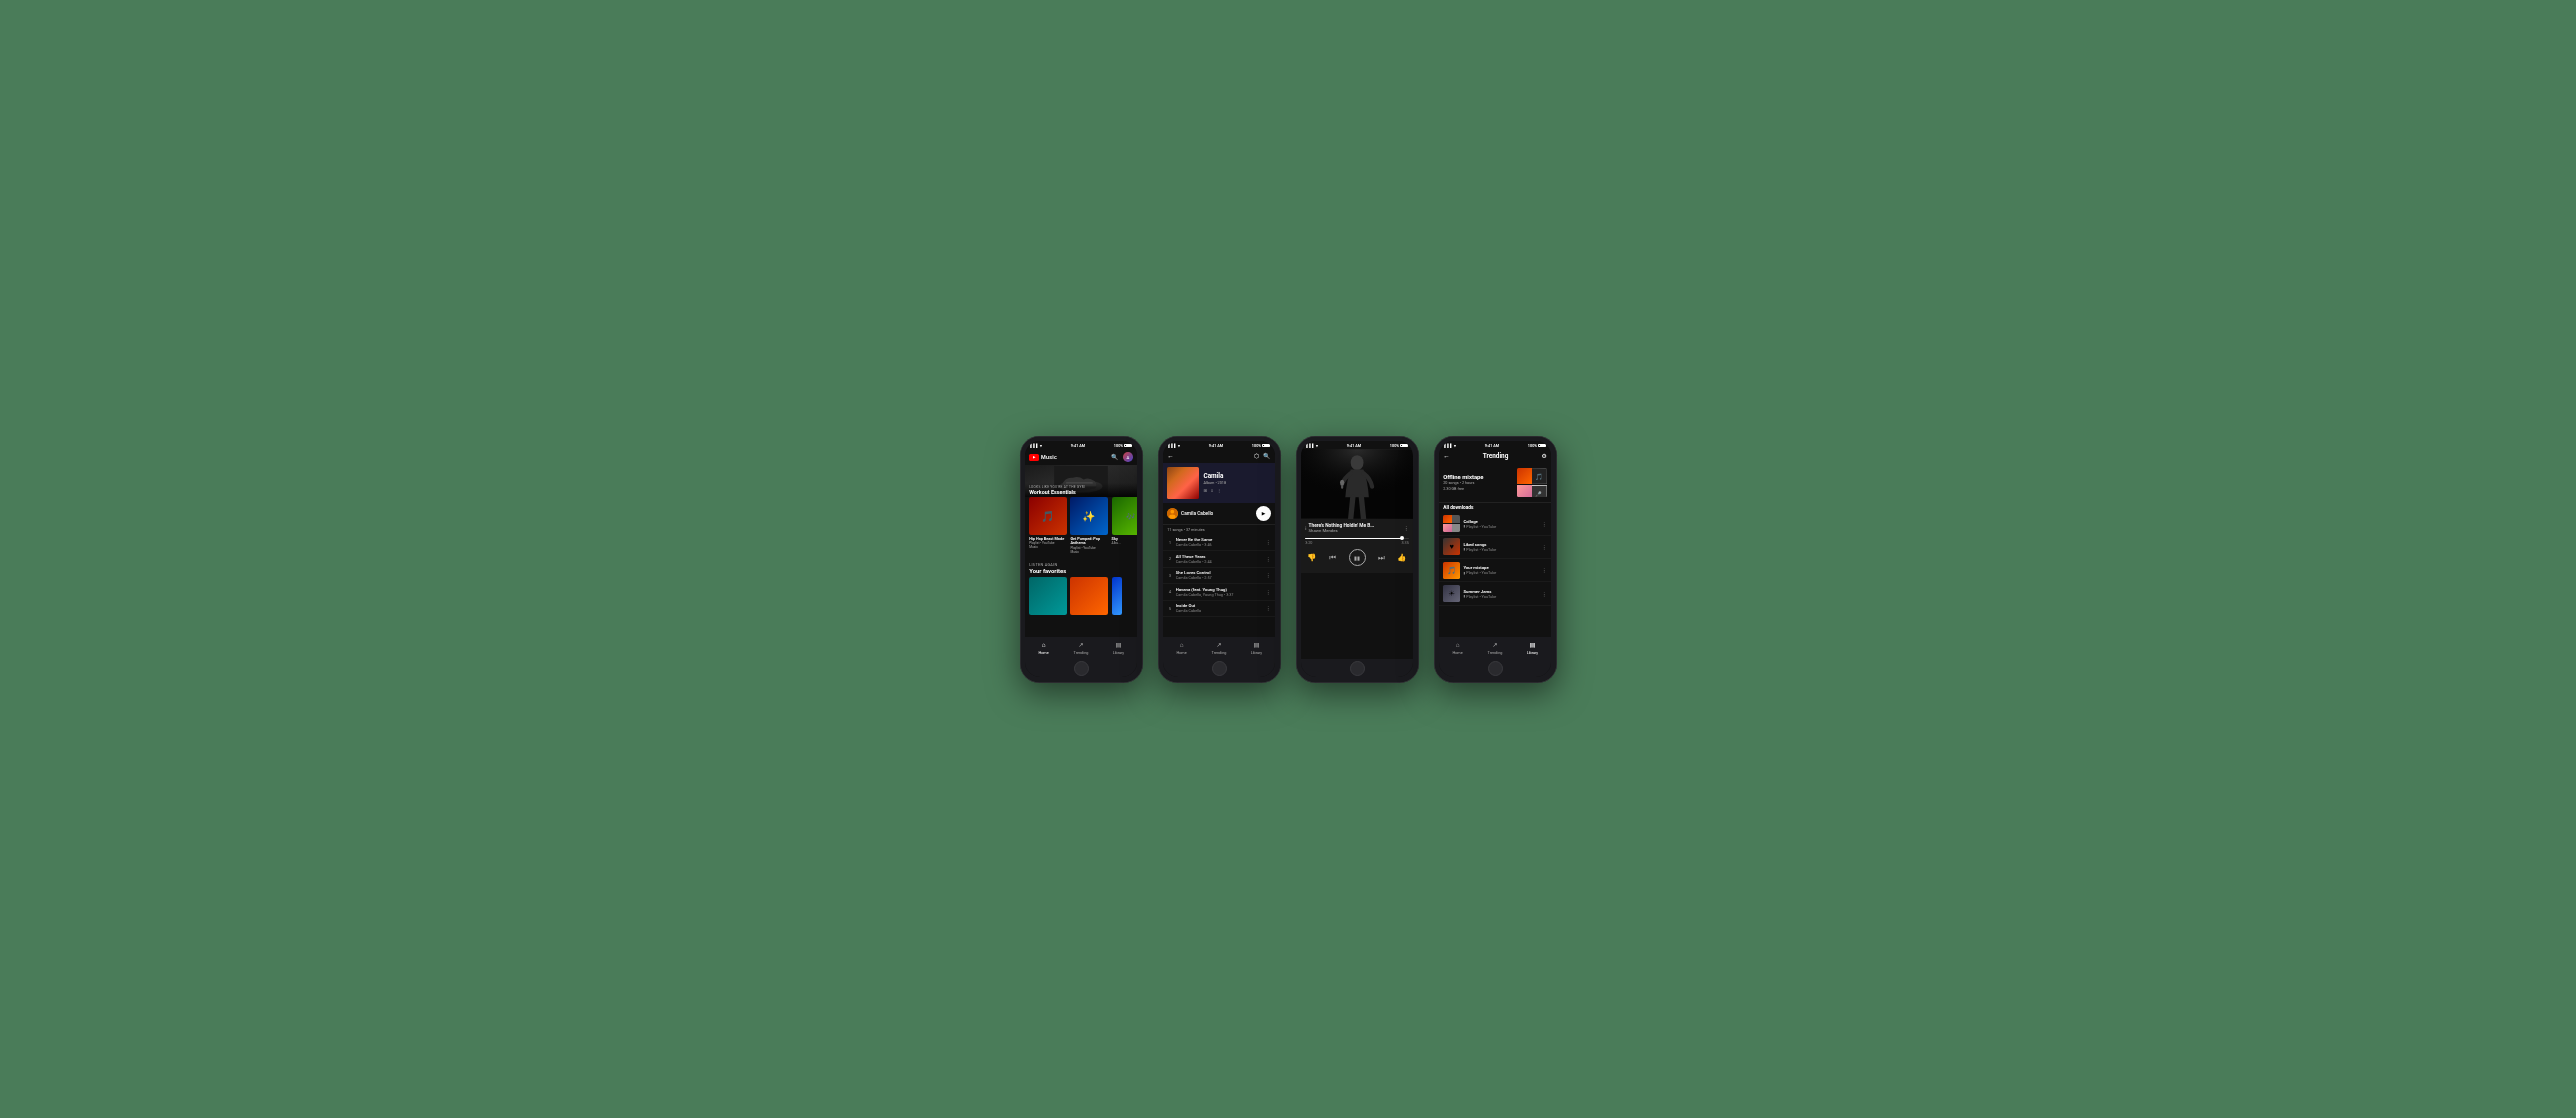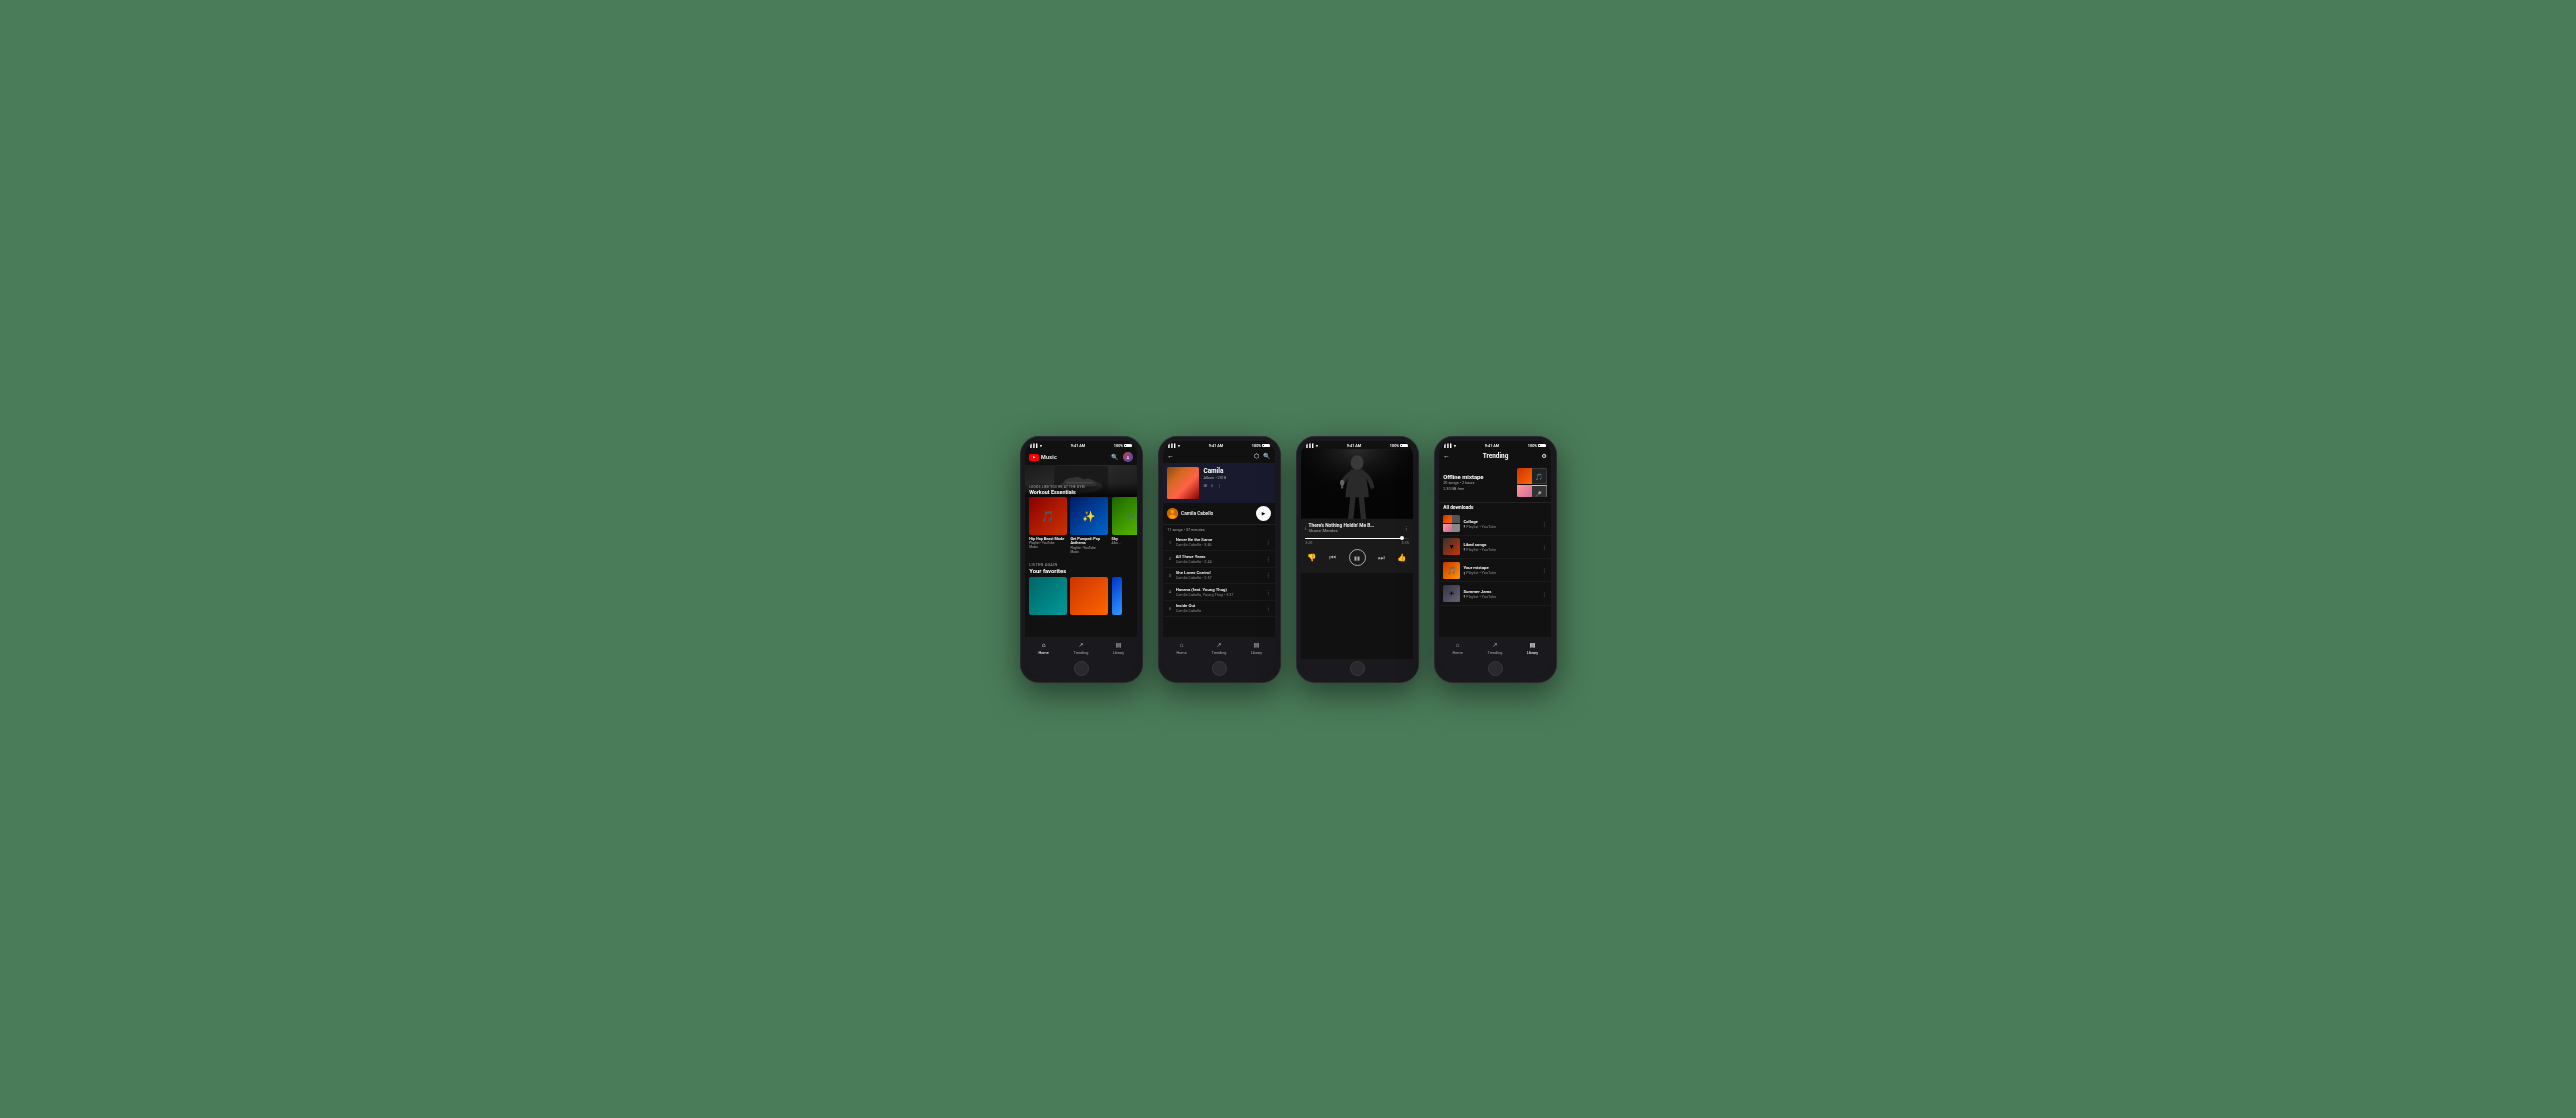--- a/index.html
+++ b/index.html
@@ -182,21 +182,21 @@
     
     .phone2-header {
       display: flex; align-items: center; justify-content: space-between;
       padding: 3.2px 4.3px; background: #111;
     }
     .back-arrow { font-size: 6.4px; color: #fff; cursor: pointer; }
     .phone2-header-icons { display: flex; gap: 4.3px; }
     .phone2-icon { font-size: 5.9px; color: #fff; cursor: pointer; }
 
     .album-hero {
-      display: flex; gap: 4.3px;
+      display: flex; align-items: center; gap: 4.3px;
       padding: 3.2px 4.3px 4.3px; background: #1a1a2e;
     }
     .album-art {
       width: 32px; height: 32px; border-radius: 1.6px; flex-shrink: 0;
       background: linear-gradient(135deg, #cc6600, #ff9900, #cc3300);
       display: flex; align-items: center; justify-content: center;
       font-size: 4.3px; color: rgba(255,255,255,0.6); text-align: center; line-height: 1.2;
       overflow: hidden; position: relative;
     }
     .album-art-img {

